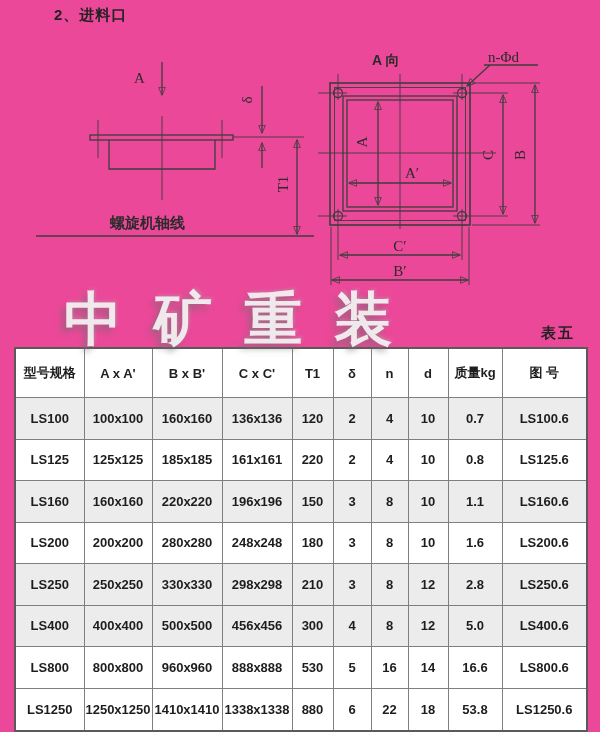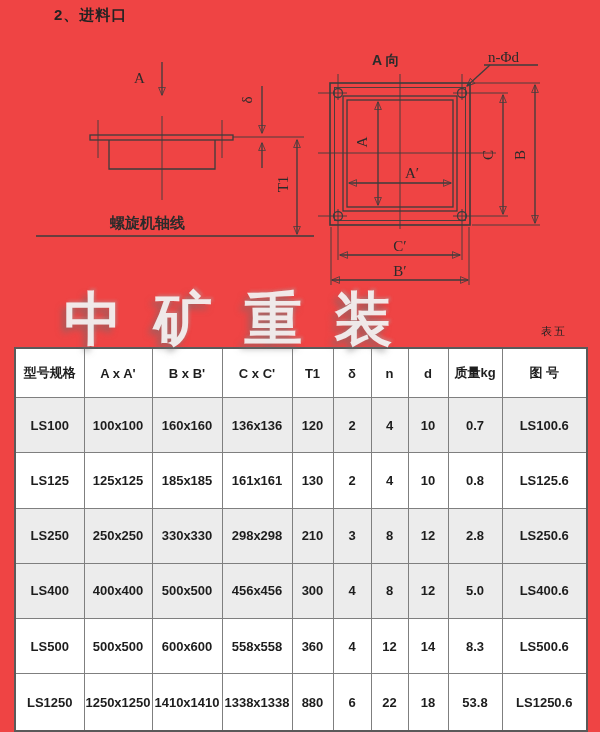--- a/index.html
+++ b/index.html
@@ -1,17 +1,17 @@
 <!DOCTYPE html>
 <html><head>
 <meta charset="utf-8">
 <style>
   html,body { margin:0; padding:0; background:#fff; }
   .page {
-    position:relative; width:600px; height:732px; background:#ef4444;
+    position:relative; width:600px; height:732px; background:#ec4899;
     font-family:"Liberation Sans","DejaVu Sans",sans-serif; color:#1e1e1e;
     overflow:hidden;
   }
   .section-title {
     position:absolute; left:54px; top:6px;
     font-size:15px; font-weight:bold; letter-spacing:1px; color:#222;
   }
   .drawing { position:absolute; }
   .side-view  { left:30px;  top:60px; }
   .front-view { left:300px; top:45px; }
@@ -32,21 +32,21 @@
   .view-title { font-size:14px; }
   .watermark {
     position:absolute; left:64px; top:286px; z-index:3;
     font-size:58px; font-weight:700; line-height:1.15; letter-spacing:8px;
     white-space:nowrap; pointer-events:none;
     color:rgba(244,244,244,0.92);
     text-shadow:-4px 5px 6px rgba(110,110,110,0.55), 2px -2px 3px rgba(175,175,175,0.35);
   }
   .table-caption {
     position:absolute; left:541px; top:324px;
-    font-size:11px; font-weight:normal; letter-spacing:2px; color:#222;
+    font-size:15px; font-weight:bold; letter-spacing:2px; color:#222;
   }
   table.spec-table {
     position:absolute; left:14px; top:347px; width:572px; height:385px;
     border-collapse:collapse; table-layout:fixed;
     font-size:13px; text-align:center;
   }
   table.spec-table th, table.spec-table td {
     border:1px solid #7f7f7f; padding:0; vertical-align:middle;
     overflow:hidden; white-space:nowrap;
   }
@@ -191,26 +191,50 @@
           <td>4</td>
           <td>10</td>
           <td>0.7</td>
           <td>LS100.6</td>
         </tr>
         <tr class="plain">
           <td>LS125</td>
           <td>125x125</td>
           <td>185x185</td>
           <td>161x161</td>
-          <td>130</td>
+          <td>220</td>
           <td>2</td>
           <td>4</td>
           <td>10</td>
           <td>0.8</td>
           <td>LS125.6</td>
+        </tr>
+        <tr class="shaded">
+          <td>LS160</td>
+          <td>160x160</td>
+          <td>220x220</td>
+          <td>196x196</td>
+          <td>150</td>
+          <td>3</td>
+          <td>8</td>
+          <td>10</td>
+          <td>1.1</td>
+          <td>LS160.6</td>
+        </tr>
+        <tr class="plain">
+          <td>LS200</td>
+          <td>200x200</td>
+          <td>280x280</td>
+          <td>248x248</td>
+          <td>180</td>
+          <td>3</td>
+          <td>8</td>
+          <td>10</td>
+          <td>1.6</td>
+          <td>LS200.6</td>
         </tr>
         <tr class="shaded">
           <td>LS250</td>
           <td>250x250</td>
           <td>330x330</td>
           <td>298x298</td>
           <td>210</td>
           <td>3</td>
           <td>8</td>
           <td>12</td>
@@ -223,30 +247,30 @@
           <td>500x500</td>
           <td>456x456</td>
           <td>300</td>
           <td>4</td>
           <td>8</td>
           <td>12</td>
           <td>5.0</td>
           <td>LS400.6</td>
         </tr>
         <tr class="plain">
-          <td>LS500</td>
-          <td>500x500</td>
-          <td>600x600</td>
-          <td>558x558</td>
-          <td>360</td>
-          <td>4</td>
-          <td>12</td>
+          <td>LS800</td>
+          <td>800x800</td>
+          <td>960x960</td>
+          <td>888x888</td>
+          <td>530</td>
+          <td>5</td>
+          <td>16</td>
           <td>14</td>
-          <td>8.3</td>
-          <td>LS500.6</td>
+          <td>16.6</td>
+          <td>LS800.6</td>
         </tr>
         <tr class="plain">
           <td>LS1250</td>
           <td>1250x1250</td>
           <td>1410x1410</td>
           <td>1338x1338</td>
           <td>880</td>
           <td>6</td>
           <td>22</td>
           <td>18</td>

